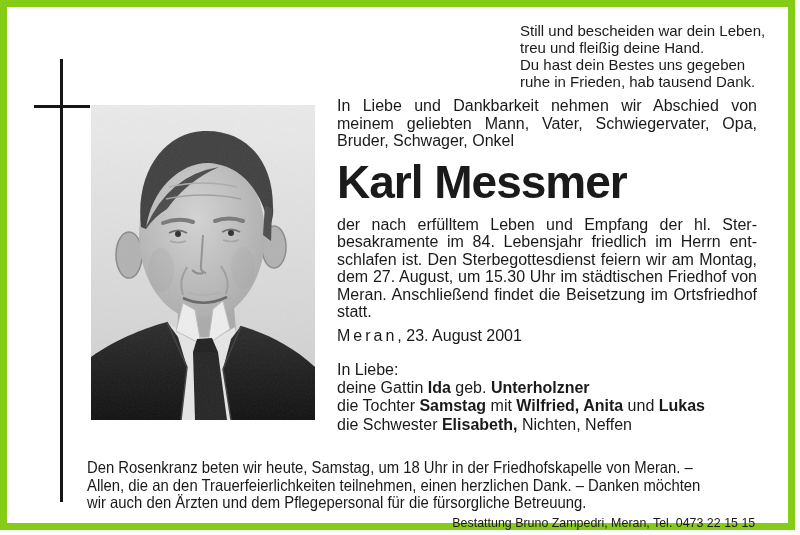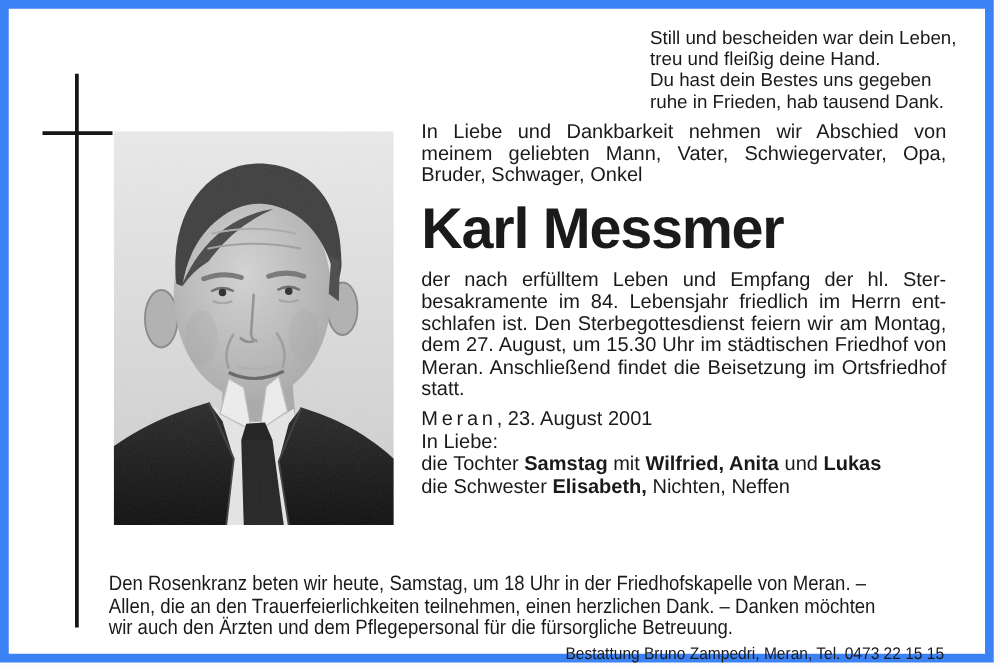--- a/index.html
+++ b/index.html
@@ -5,21 +5,21 @@
   html, body { margin:0; padding:0; }
   body {
     width:800px; height:535px; position:relative;
     background:#fbfbfa; overflow:hidden;
     font-family:"Liberation Sans", "DejaVu Sans", sans-serif;
     color:#1a1a1a;
     -webkit-font-smoothing:antialiased;
   }
   .frame {
     position:absolute; left:0; top:0; width:795px; height:530px;
-    box-sizing:border-box; border:7px solid #3b82f6; background:#ffffff;
+    box-sizing:border-box; border:7px solid #84cc16; background:#ffffff;
   }
   
   .cross-v { position:absolute; left:53px; top:52px; width:3px; height:443px; background:#161616; }
   .cross-h { position:absolute; left:27px; top:98px; width:56px; height:3px; background:#161616; }
 
   
   .photo { position:absolute; left:84px; top:98px; width:224px; height:315px; }
   .photo svg { display:block; width:100%; height:100%; }
 
   
@@ -27,21 +27,21 @@
 
   
   .col { position:absolute; left:330px; top:90px; width:420px; font-size:16px; line-height:17.5px; }
   .just { text-align:justify; text-justify:inter-word; margin:0; hyphens:manual; }
   .name {
     font-size:46px; line-height:46px; font-weight:700; letter-spacing:-1px;
     text-align:left; margin:9px 0 11px 0; white-space:nowrap;
   }
   .place-date { margin-top:6px; }
   .spaced { letter-spacing:3px;text-align:right; }
-  .closing { margin-top:1px; }
+  .closing { margin-top:17px; }
   .family-line { line-height:18.5px; }
   .family-line b { font-weight:700; }
 
   
   .footer-par {
     position:absolute; left:80px; top:452px;
     font-size:16.5px; line-height:17.6px;
     transform:scaleX(0.9); transform-origin:left top;
   }
   .footer-par div { white-space:nowrap; }
@@ -147,20 +147,21 @@
 
   <div class="col">
     <p class="just">In Liebe und Dankbarkeit nehmen wir Abschied von meinem geliebten Mann, Vater, Schwiegervater, Opa, Bruder, Schwager, Onkel</p>
     <div class="name">Karl Messmer</div>
     <p class="just">der nach erfülltem Leben und Empfang der hl. Ster­besakramente im 84. Lebensjahr friedlich im Herrn ent­schlafen ist. Den Sterbegottesdienst feiern wir am Mon­tag, dem 27. August, um 15.30 Uhr im städtischen Friedhof von Meran. Anschließend findet die Beisetzung im Ortsfriedhof statt.</p>
     <div class="place-date">
       <span class="spaced">Meran</span><span>, 23. August 2001</span>
     </div>
     <div class="closing">In Liebe:</div>
     <div>
+      <div class="family-line"><span>deine Gattin </span><b>Ida</b><span> geb. </span><b>Unterholzner</b></div>
       <div class="family-line"><span>die Tochter </span><b>Samstag</b><span> mit </span><b>Wilfried, Anita</b><span> und </span><b>Lukas</b></div>
       <div class="family-line"><span>die Schwester </span><b>Elisabeth,</b><span> Nichten, Neffen</span></div>
     </div>
   </div>
 
   <div class="footer-par">
     <div>Den Rosenkranz beten wir heute, Samstag, um 18 Uhr in der Friedhofskapelle von Meran. –</div>
     <div>Allen, die an den Trauerfeierlichkeiten teilnehmen, einen herzlichen Dank. – Danken möchten</div>
     <div>wir auch den Ärzten und dem Pflegepersonal für die fürsorgliche Betreuung.</div>
   </div>

